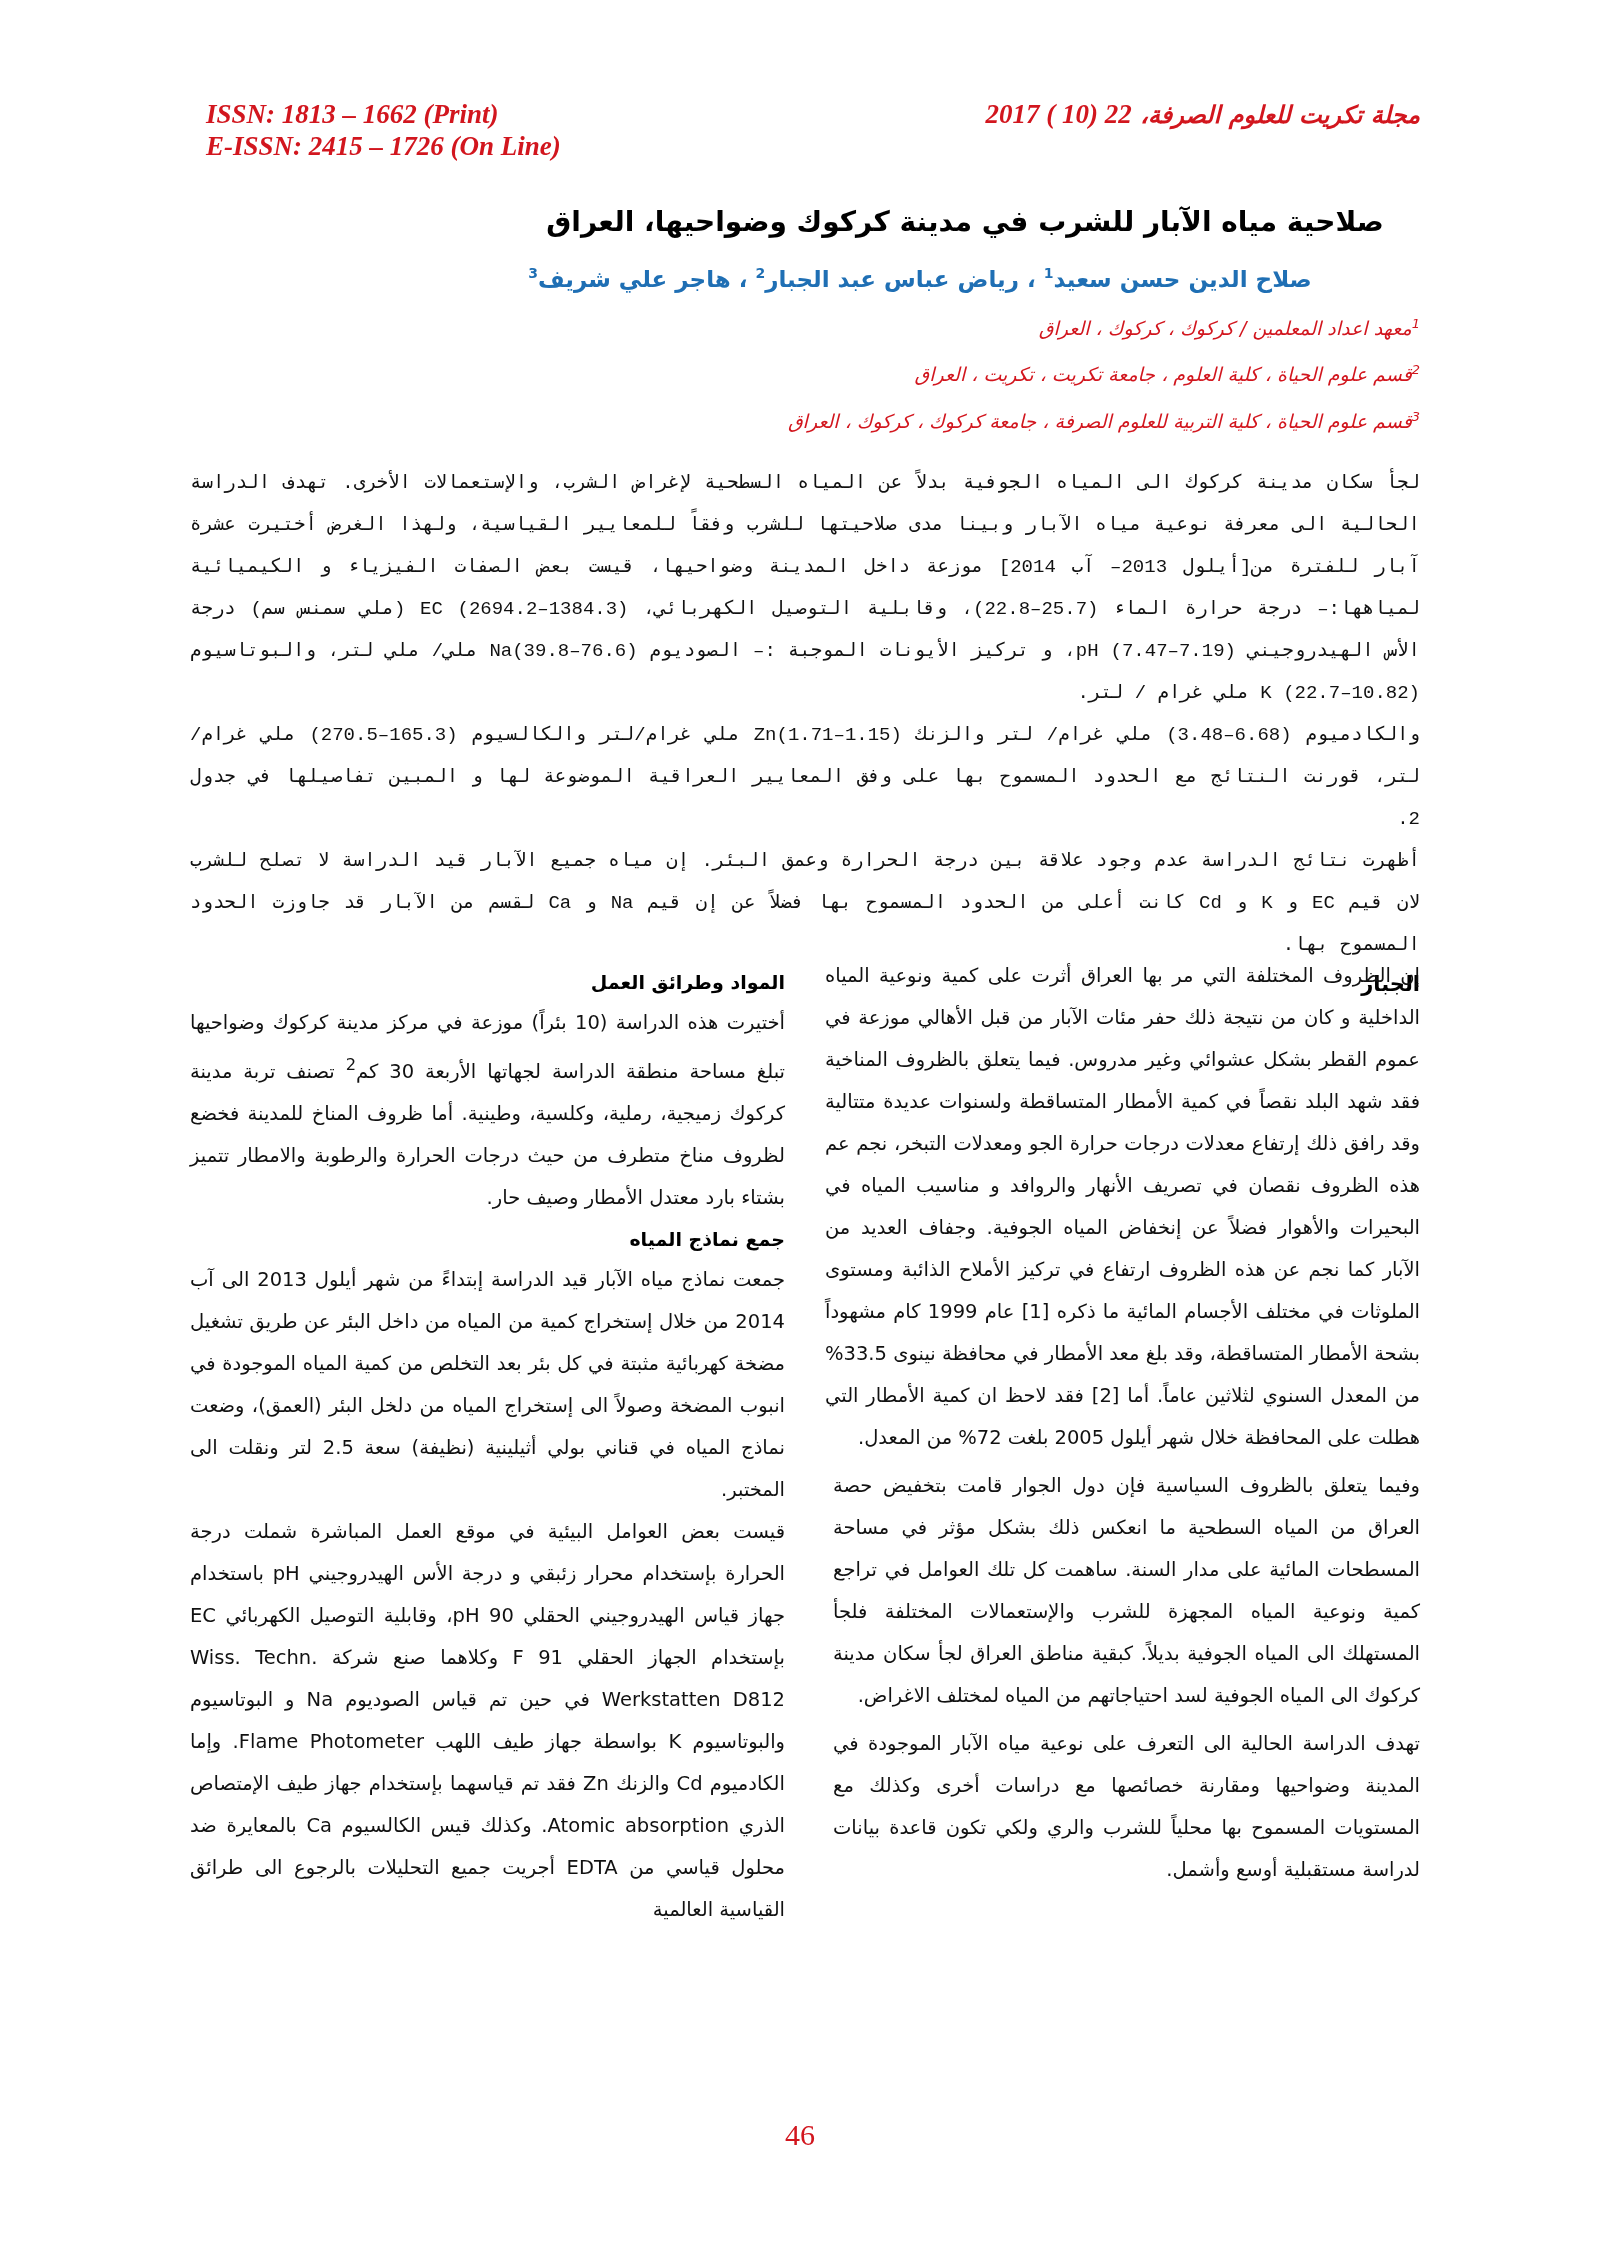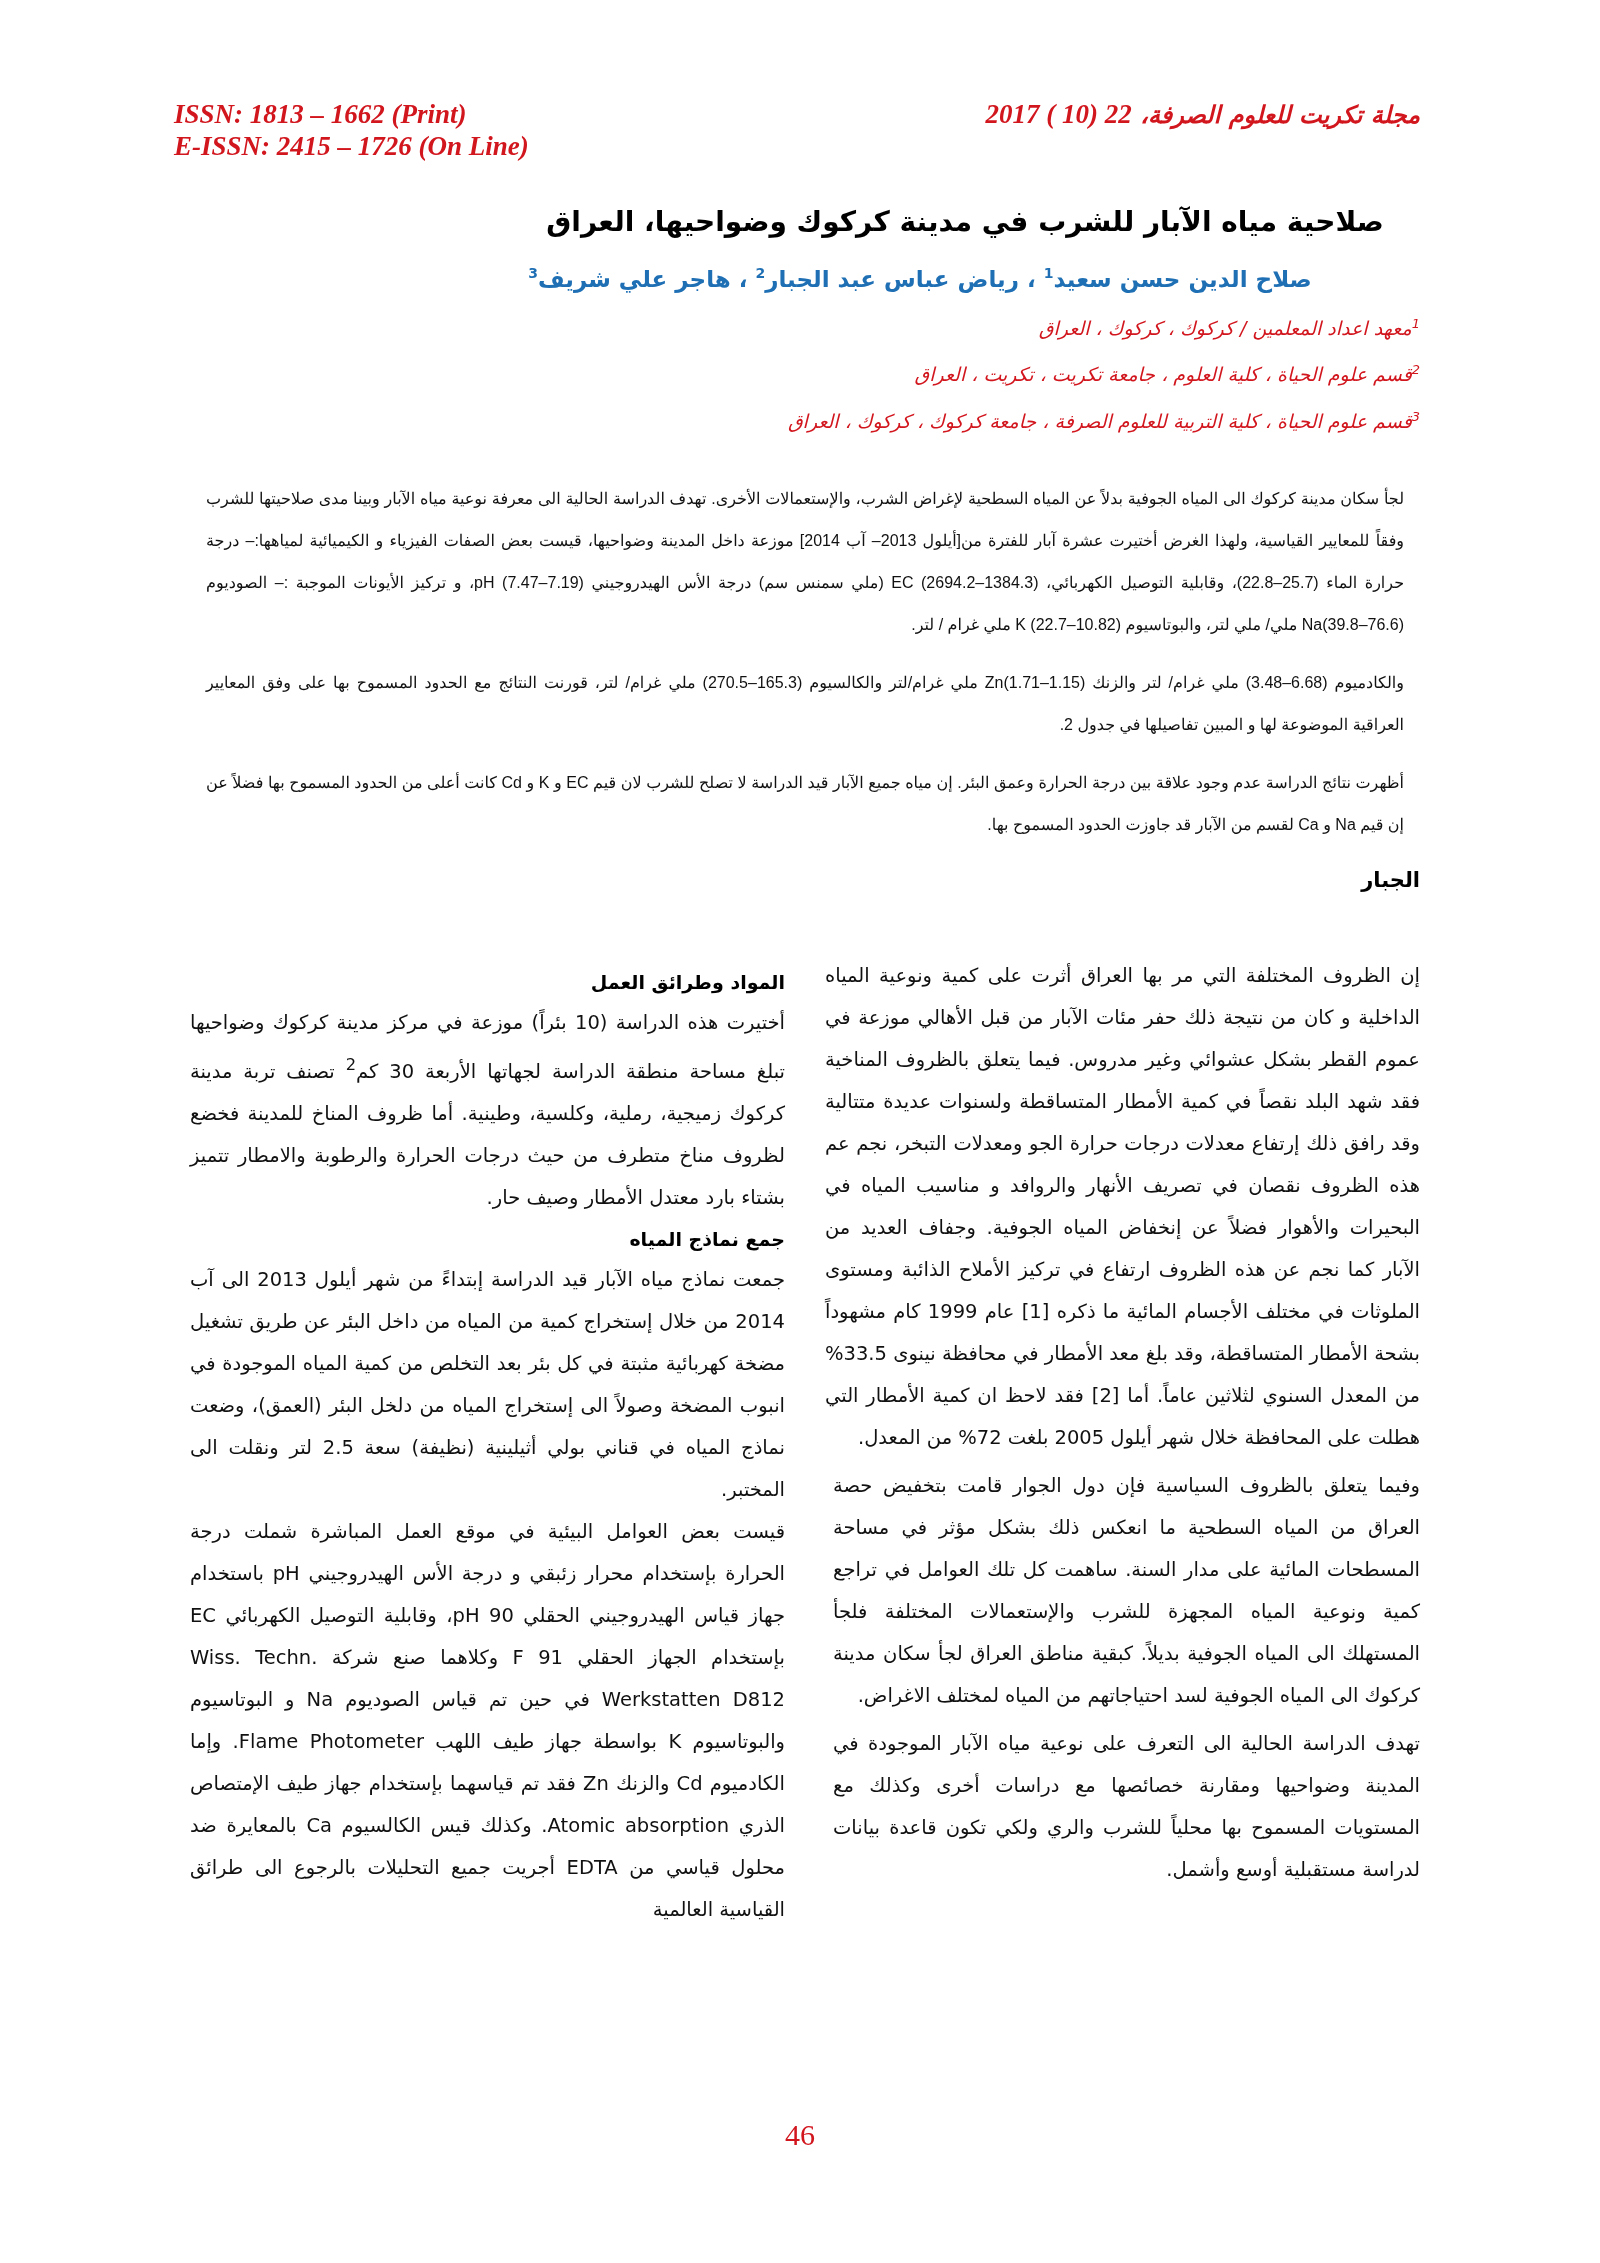--- a/index.html
+++ b/index.html
@@ -1,28 +1,28 @@
 <!DOCTYPE html>
 <html lang="ar"><head>
   <meta charset="utf-8">
   <style>
     html, body { margin: 0; padding: 0; background: #ffffff; }
     body { width: 1600px; height: 2263px; position: relative; overflow: hidden; font-family: "DejaVu Sans", sans-serif; color: #111; }
-    .hdr-left { position: absolute; left: 174px; top: 98px; direction: ltr; text-align: left; font-family: "Liberation Serif", serif; font-style: italic; font-weight: bold; color: #d2161e; font-size: 27px; line-height: 32px; }
+    .hdr-left { position: absolute; left: 206px; top: 98px; direction: ltr; text-align: left; font-family: "Liberation Serif", serif; font-style: italic; font-weight: bold; color: #d2161e; font-size: 27px; line-height: 32px; }
     .hdr-right { position: absolute; right: 180px; top: 98px; direction: rtl; text-align: right; font-family: "DejaVu Sans", sans-serif; font-style: italic; font-weight: bold; color: #d2161e; font-size: 24px; line-height: 32px; }
     .hdr-right .num { font-family: "Liberation Serif", serif; font-size: 27px; }
     .title { position: absolute; left: 190px; right: 190px; top: 200px; direction: rtl; text-align: center; font-weight: bold; font-size: 28px; line-height: 44px; color: #000; padding-left: 330px; box-sizing: border-box; }
     .authors { position: absolute; left: 190px; right: 190px; top: 255px; direction: rtl; text-align: center; font-weight: bold; font-size: 23px; line-height: 36px; color: #1f6fb4; padding-left: 240px; box-sizing: border-box; }
     .authors sup { font-size: 14px; color: #1f6fb4; }
     .affils { position: absolute; right: 180px; top: 303px; direction: rtl; text-align: right; }
     .affil { font-style: italic; font-size: 19px; line-height: 42px; color: #d2161e; }
     .affil sup { font-size: 13px; }
     .section-h { font-weight: bold; font-size: 21px; color: #000; line-height: 36px; }
     .abstract { position: absolute; left: 190px; right: 180px; top: 462px; direction: rtl; text-align: justify; }
-    .abstract p { margin: 16px; font-family: Liberation Sans, sans-serif; font-size: 16px; line-height: 42px; text-align: justify; }
+    .abstract p { margin: 0; font-family: Liberation Mono, monospace; font-size: 19px; line-height: 42px; text-align: justify; }
     .col { position: absolute; top: 955px; width: 595px; direction: rtl; text-align: justify; }
     .col-right { right: 180px; }
     .col-left { left: 190px; top: 962px; }
     .col p { margin: 0; font-size: 19.5px; line-height: 42px; text-align: justify; }
     .col .section-h { font-size: 19px; line-height: 40px; }
     .col .para-gap { margin-top: 6px; margin-left: 8px; }
     .page-num { position: absolute; left: 0; right: 0; top: 2118px; text-align: center; font-family: "Liberation Serif", serif; font-weight: normal; font-size: 30px; color: #d2161e; }
   </style>
 </head>
 <body>

